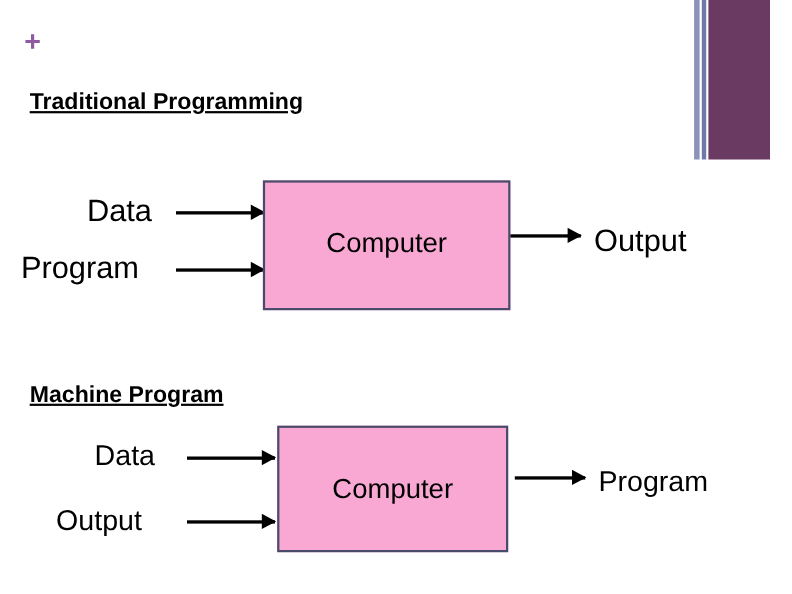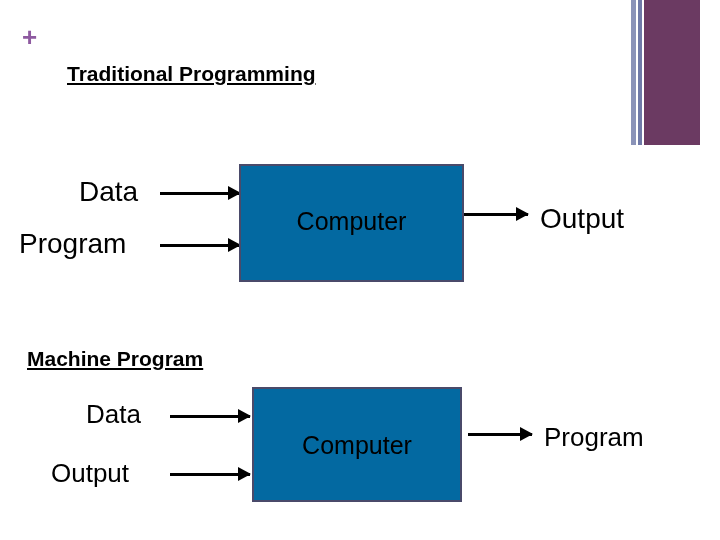--- a/index.html
+++ b/index.html
@@ -48,35 +48,35 @@
   
   .section-title {
     position: absolute;
     font-family: "Liberation Sans", sans-serif;
     font-size: 21px;
     font-weight: bold;
     color: #000000;
     text-decoration: underline;
     white-space: nowrap;
   }
-  #title-traditional { left: 27px; top: 62px; margin-left: 40px; }
+  #title-traditional { left: 27px; top: 81px; }
   #title-ml          { left: 27px; top: 347px; }
 
   
   .label {
     position: absolute;
     font-family: "Liberation Sans", sans-serif;
     color: #000000;
     white-space: nowrap;
   }
 
   
   .computer-box {
     position: absolute;
-    background: #0369a1;
+    background: #f9a8d4;
     border: 2px solid #4a4a6a;
     box-sizing: border-box;
   }
   .computer-box .box-label {
     position: absolute;
     left: 0;
     width: 100%;
     text-align: center;
     font-family: "Liberation Sans", sans-serif;
     font-size: 25px;

